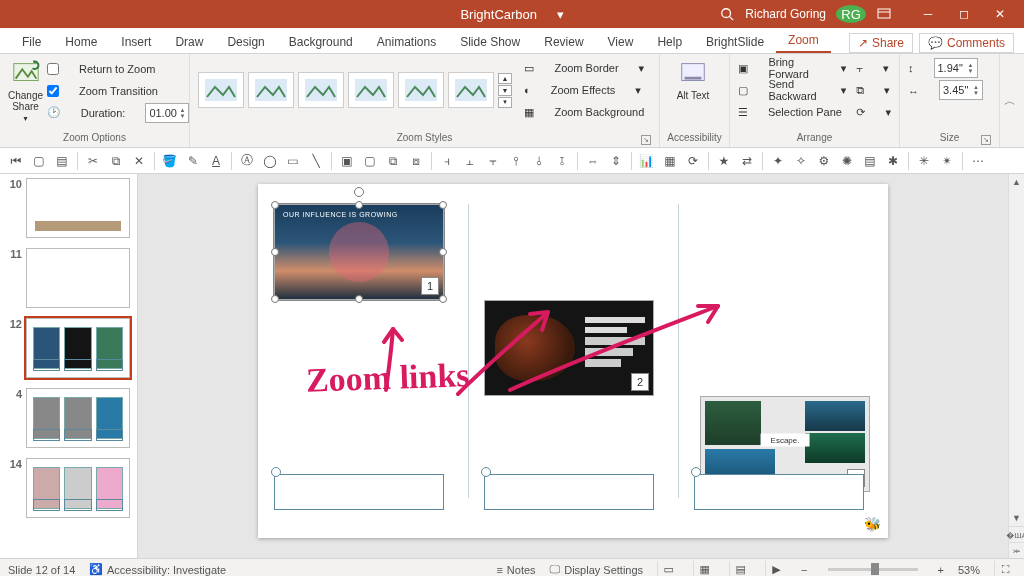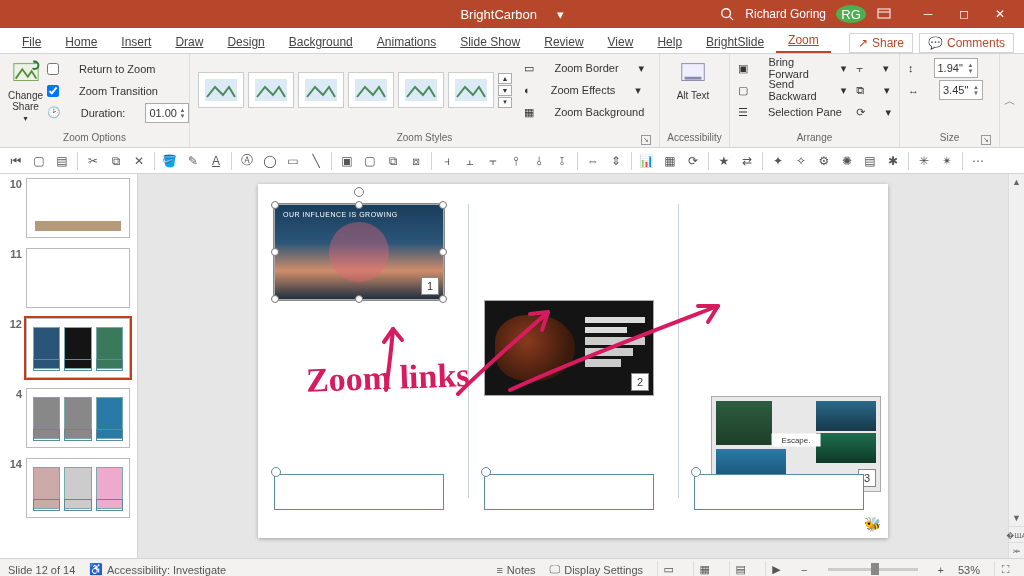--- a/index.html
+++ b/index.html
@@ -10,21 +10,21 @@
 .titlebar .title { position: absolute; left: 50%; transform: translateX(-50%); display: flex; align-items: center; gap: 20px; font-size: 13px; }
 .titlebar .right { display: flex; align-items: center; gap: 10px; }
 .titlebar .right .icn { width: 16px; height: 16px; display: flex; align-items: center; justify-content: center; cursor: pointer; }
 .titlebar .winctrl { display: flex; gap: 0; margin-left: 8px; }
 .titlebar .winctrl div { width: 36px; height: 28px; display: flex; align-items: center; justify-content: center; cursor: pointer; }
 .avatar { width: 30px; height: 18px; border-radius: 50%; background: #4caf50; color: #fff; font-size: 13px; display: flex; align-items: center; justify-content: center; }
 .search-ic svg { width: 14px; height: 14px; }
 
 
 .tabs { height: 26px; background: #fff; display: flex; align-items: end; padding: 0 10px; border-bottom: 1px solid #d4d4d4; }
-.tabs .tab { padding: 4px 12px; font-size: 12px; color: #444; cursor: pointer; text-decoration: underline; }
+.tabs .tab { padding: 4px 12px; font-size: 12px; color: #444; cursor: pointer; }
 .tabs .tab.active { color: #b7472a; border-bottom: 2px solid #b7472a; }
 .tabs .spacer { flex: 1; }
 .tabs .btn { border: 1px solid #d4d4d4; padding: 2px 8px; margin-left: 6px; font-size: 12px; color: #b7472a; display: flex; align-items: center; gap: 4px; cursor: pointer; }
 
 
 .ribbon { height: 94px; background: #f3f2f1; border-bottom: 1px solid #d4d4d4; display: flex; position: relative; }
 .ribbon-group { border-right: 1px solid #e1dfdd; padding: 4px 8px 2px 8px; display: flex; flex-direction: column; justify-content: space-between; }
 .ribbon-group .label { font-size: 10px; color: #666; text-align: center; padding-bottom: 2px; }
 .ribbon-row { display: flex; align-items: center; gap: 4px; }
 .ribbon-col { display: flex; flex-direction: column; gap: 2px; }
@@ -501,21 +501,21 @@
         <div class="panel">
               <div class="ln"></div>
               <div class="ln" style="width:70%"></div>
               <div class="bar"></div>
               <div class="bar" style="width:80%"></div>
               <div class="bar" style="width:60%"></div>
             </div>
         <div class="badge">2</div>
       </div>
 
-      <div class="zoom-card zoom3-bg" style="left:453px; top:20px;">
+      <div class="zoom-card zoom3-bg" style="left:442px; top:20px;">
         <div class="tile t1"></div>
             <div class="tile t2"></div>
             <div class="tile t3"></div>
             <div class="tile t4"></div>
         <div class="lab">Escape.</div>
         <div class="badge">3</div>
       </div>
 
       <div class="placeholder" style="left:16px; top:290px;"></div>
       <div class="placeholder" style="left:226px; top:290px;"></div>

